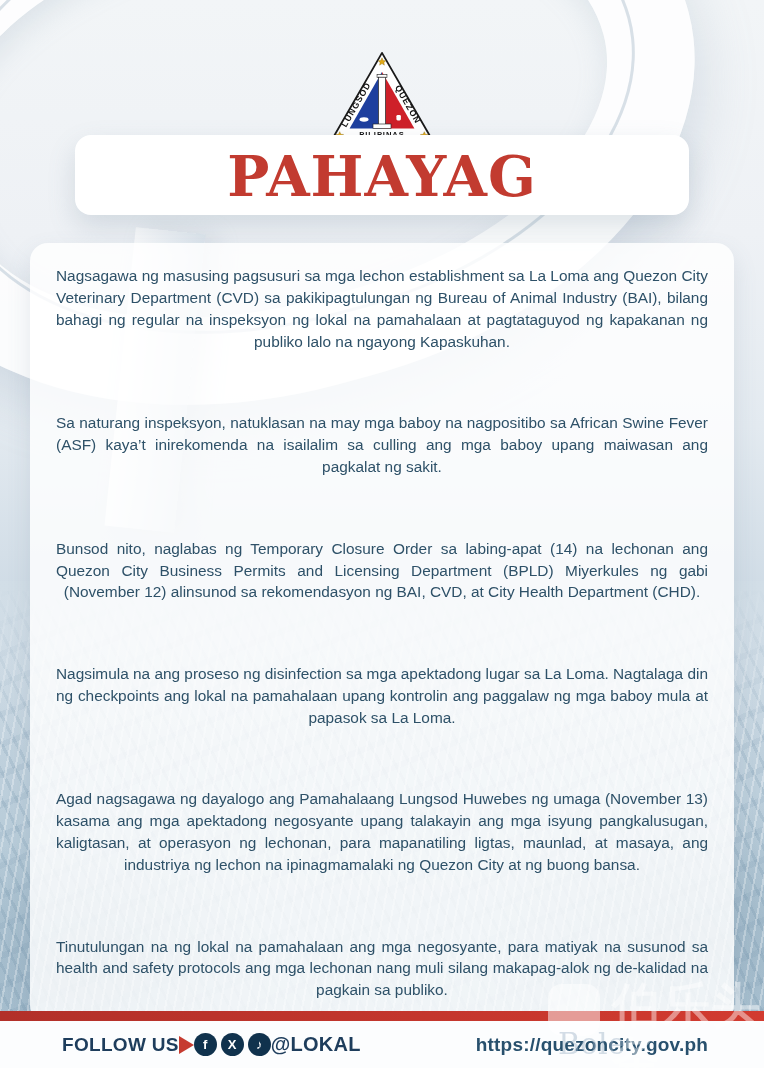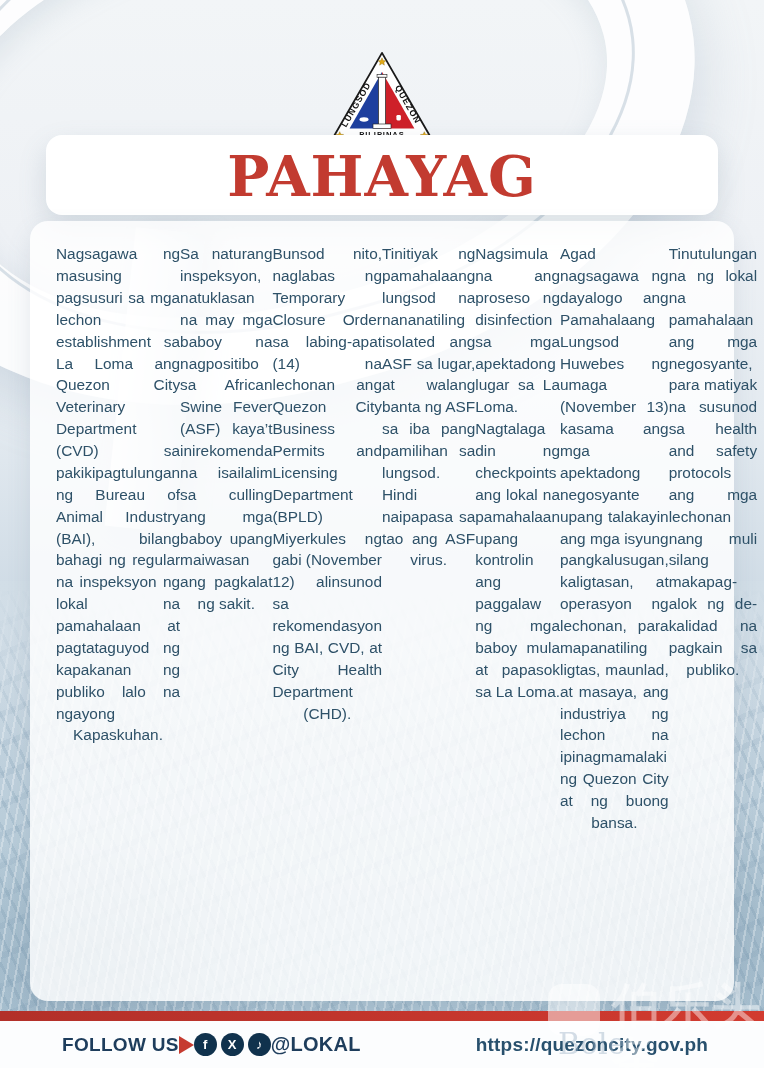--- a/index.html
+++ b/index.html
@@ -37,38 +37,38 @@
       radial-gradient(300px 200px at 90% 80%, rgba(80,112,138,0.20), rgba(0,0,0,0) 70%);
   }
   .foliage-fade {
     position:absolute; left:0; right:0; bottom:317px; height:170px;
     background:linear-gradient(180deg, rgba(210,222,231,0.95), rgba(210,222,231,0));
   }
   
   .header { position:relative; z-index:2; text-align:center; }
   .seal { display:block; margin:50px auto 0; width:108px; height:94px; }
   .banner {
-    position:relative; z-index:1; width:672px; margin:-9px auto 0;
+    position:relative; z-index:1; width:614px; margin:-9px auto 0;
     background:#ffffff; border-radius:16px; padding:15px 8px 12px;
     box-shadow:0 12px 28px rgba(96,118,140,0.20);
   }
   .title {
     font-family:"DejaVu Serif", serif; font-weight:bold;
     font-size:56px; line-height:0.95; letter-spacing:1px; color:#c23b30;
   }
   .subtitle {
     margin-top:6px; font-weight:bold; font-size:23.5px; letter-spacing:0.2px;
     color:#2b5b79;
   }
   
   .card {
-    position:relative; z-index:2; width:704px; height:780px; margin:6px auto 0;
+    position:relative; z-index:2; width:704px; height:780px; margin:28px auto 0;
     background:rgba(255,255,255,0.82); border-radius:18px;
     padding:22px 26px; box-shadow:0 10px 24px rgba(90,112,134,0.14);
-    display:flex; justify-content:space-between;
+    display:flex; flex-direction:column; justify-content:space-between;
   }
   .card p {
     font-size:15.4px; line-height:1.42; color:#2e5168;
     text-align:justify; text-align-last:center; -moz-text-align-last:center;
   }
   
   .pill-row { position:relative; z-index:2; text-align:center; margin-top:14px; }
   .pill {
     display:inline-block; background:#1c3a51; color:#ffffff;
     font-weight:bold; font-size:17.5px; letter-spacing:0.6px;
@@ -150,21 +150,20 @@
 
     <div class="banner">
       <div class="title">PAHAYAG</div>
     </div>
   </div>
 
   <div class="card">
     <p>Nagsagawa ng masusing pagsusuri sa mga lechon establishment sa La Loma ang Quezon City Veterinary Department (CVD) sa pakikipagtulungan ng Bureau of Animal Industry (BAI), bilang bahagi ng regular na inspeksyon ng lokal na pamahalaan at pagtataguyod ng kapakanan ng publiko lalo na ngayong Kapaskuhan.</p>
     <p>Sa naturang inspeksyon, natuklasan na may mga baboy na nagpositibo sa African Swine Fever (ASF) kaya’t inirekomenda na isailalim sa culling ang mga baboy upang maiwasan ang pagkalat ng sakit.</p>
     <p>Bunsod nito, naglabas ng Temporary Closure Order sa labing-apat (14) na lechonan ang Quezon City Business Permits and Licensing Department (BPLD) Miyerkules ng gabi (November 12) alinsunod sa rekomendasyon ng BAI, CVD, at City Health Department (CHD).</p>
-    <p>Tinitiyak ng pamahalaang lungsod na nananatiling isolated ang ASF sa lugar, at walang banta ng ASF sa iba pang pamilihan sa lungsod. Hindi naipapasa sa tao ang ASF virus.</p>
     <p>Nagsimula na ang proseso ng disinfection sa mga apektadong lugar sa La Loma. Nagtalaga din ng checkpoints ang lokal na pamahalaan upang kontrolin ang paggalaw ng mga baboy mula at papasok sa La Loma.</p>
     <p>Agad nagsagawa ng dayalogo ang Pamahalaang Lungsod Huwebes ng umaga (November 13) kasama ang mga apektadong negosyante upang talakayin ang mga isyung pangkalusugan, kaligtasan, at operasyon ng lechonan, para mapanatiling ligtas, maunlad, at masaya, ang industriya ng lechon na ipinagmamalaki ng Quezon City at ng buong bansa.</p>
     <p>Tinutulungan na ng lokal na pamahalaan ang mga negosyante, para matiyak na susunod sa health and safety protocols ang mga lechonan nang muli silang makapag-alok ng de-kalidad na pagkain sa publiko.</p>
   </div>
 
 
   <div class="stripe"></div>
   <div class="footer">
     <div class="follow">
       <span class="follow-label">FOLLOW US</span>

